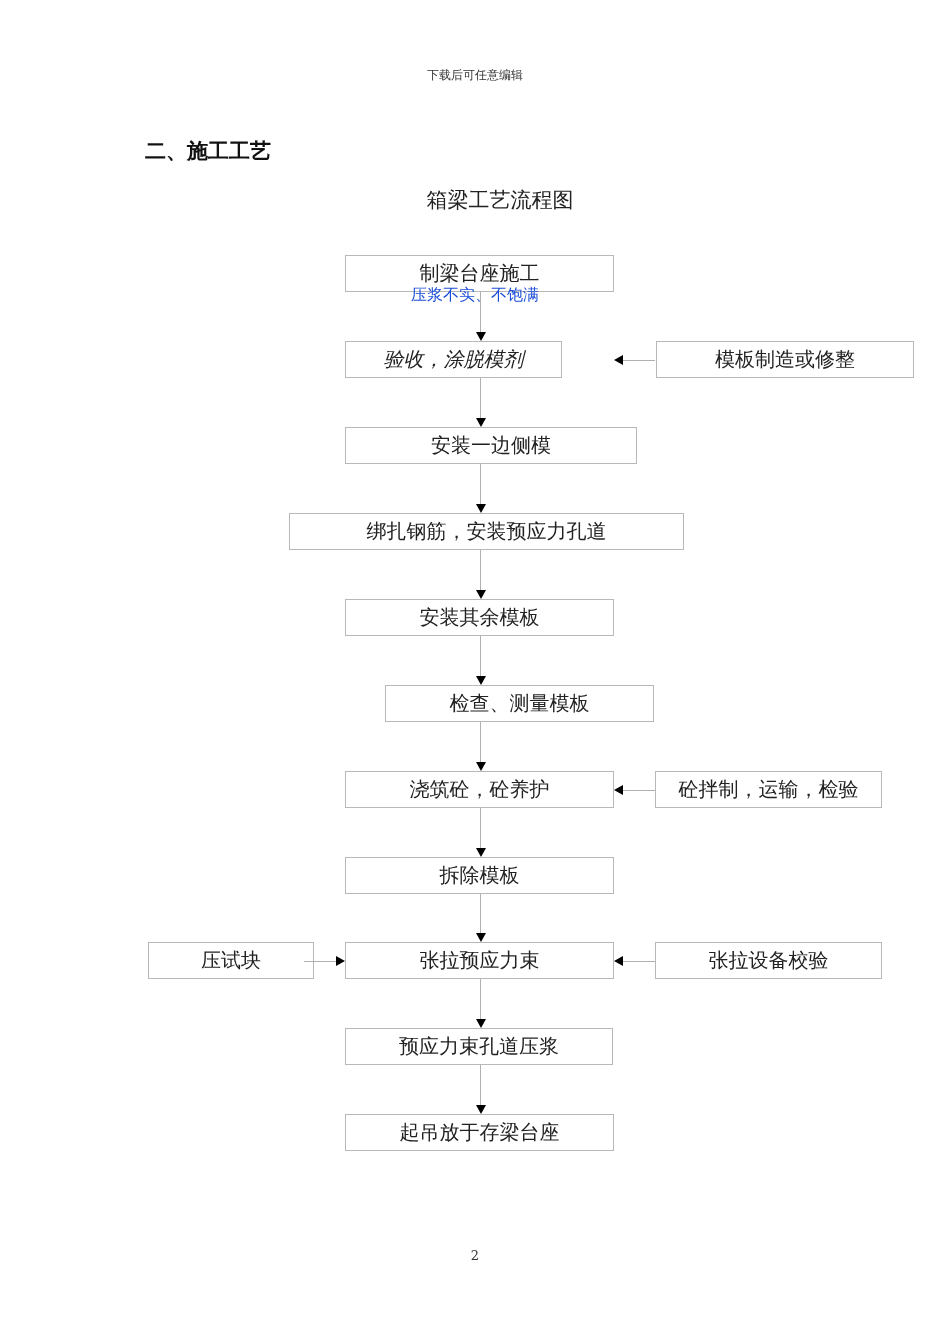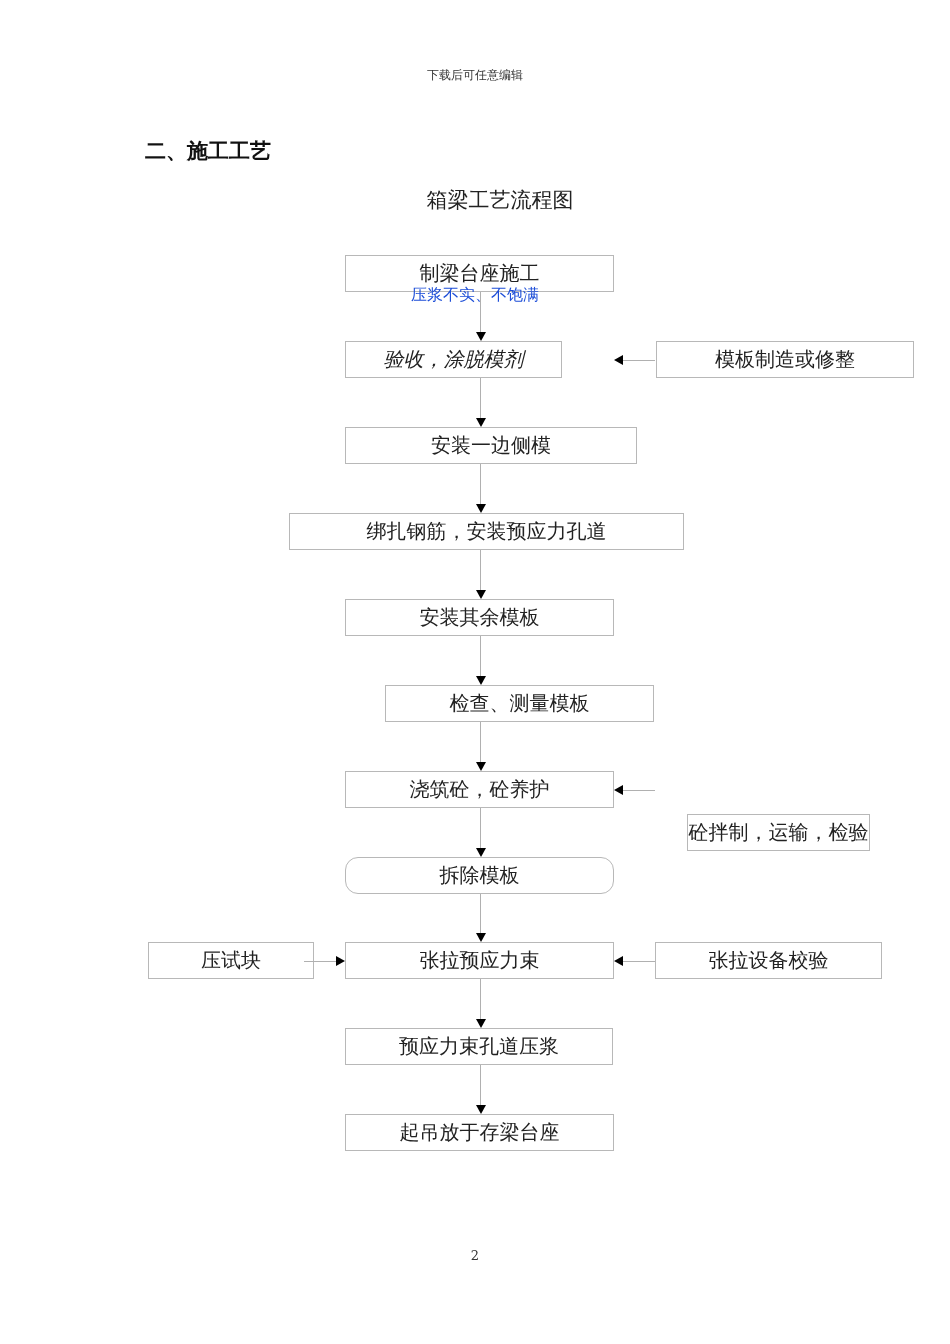--- a/index.html
+++ b/index.html
@@ -162,30 +162,30 @@
   <span>检查、测量模板</span>
 </div>
 
 <div class="vline" style="top:722px; height:41px;"></div>
 <div class="arrow-down" style="top:762px;"></div>
 
 <div class="box" style="left:345px; top:771px; width:269px;">
   <span>浇筑砼，砼养护</span>
 </div>
 
-<div class="box" style="left:655px; top:814px; width:183px;margin-left:32px;">
+<div class="box" style="left:655px; top:771px; width:227px;">
   <span>砼拌制，运输，检验</span>
 </div>
 <div class="hline" style="left:622px; top:790px; width:33px;"></div>
 <div class="arrow-left" style="left:614px; top:785px;"></div>
 
 <div class="vline" style="top:808px; height:41px;"></div>
 <div class="arrow-down" style="top:848px;"></div>
 
-<div class="box" style="left:345px; top:857px; width:269px;border-radius:13px;">
+<div class="box" style="left:345px; top:857px; width:269px;">
   <span>拆除模板</span>
 </div>
 
 <div class="vline" style="top:894px; height:40px;"></div>
 <div class="arrow-down" style="top:933px;"></div>
 
 <div class="box" style="left:345px; top:942px; width:269px;text-align:center;">
   <span>张拉预应力束</span>
 </div>
 

